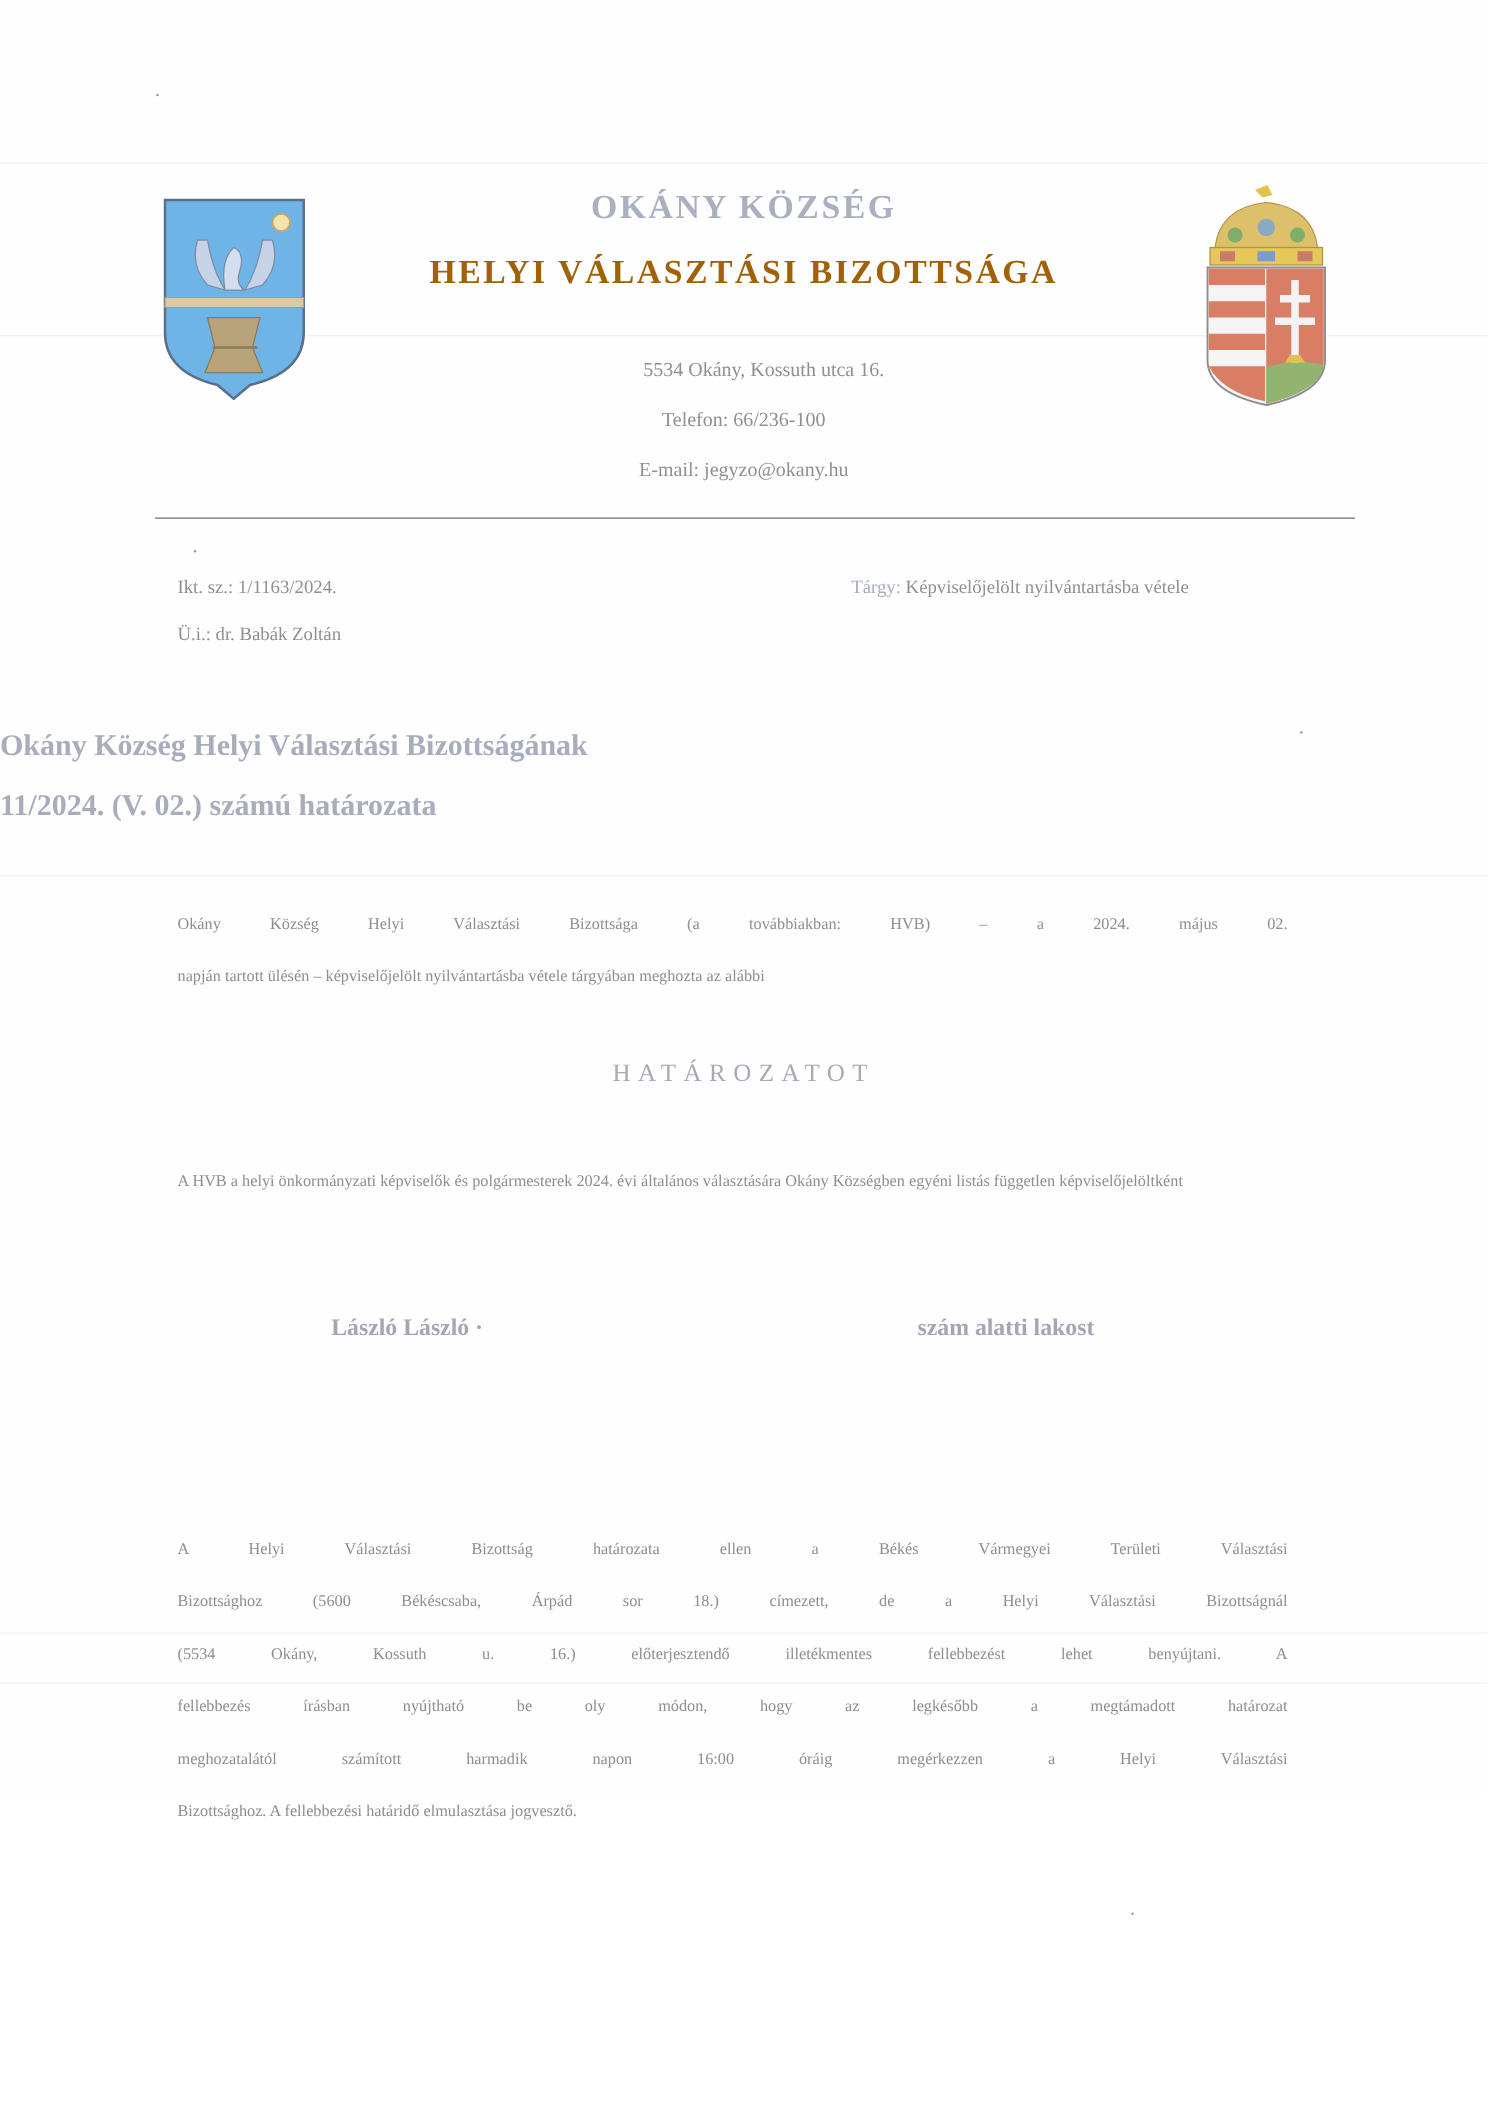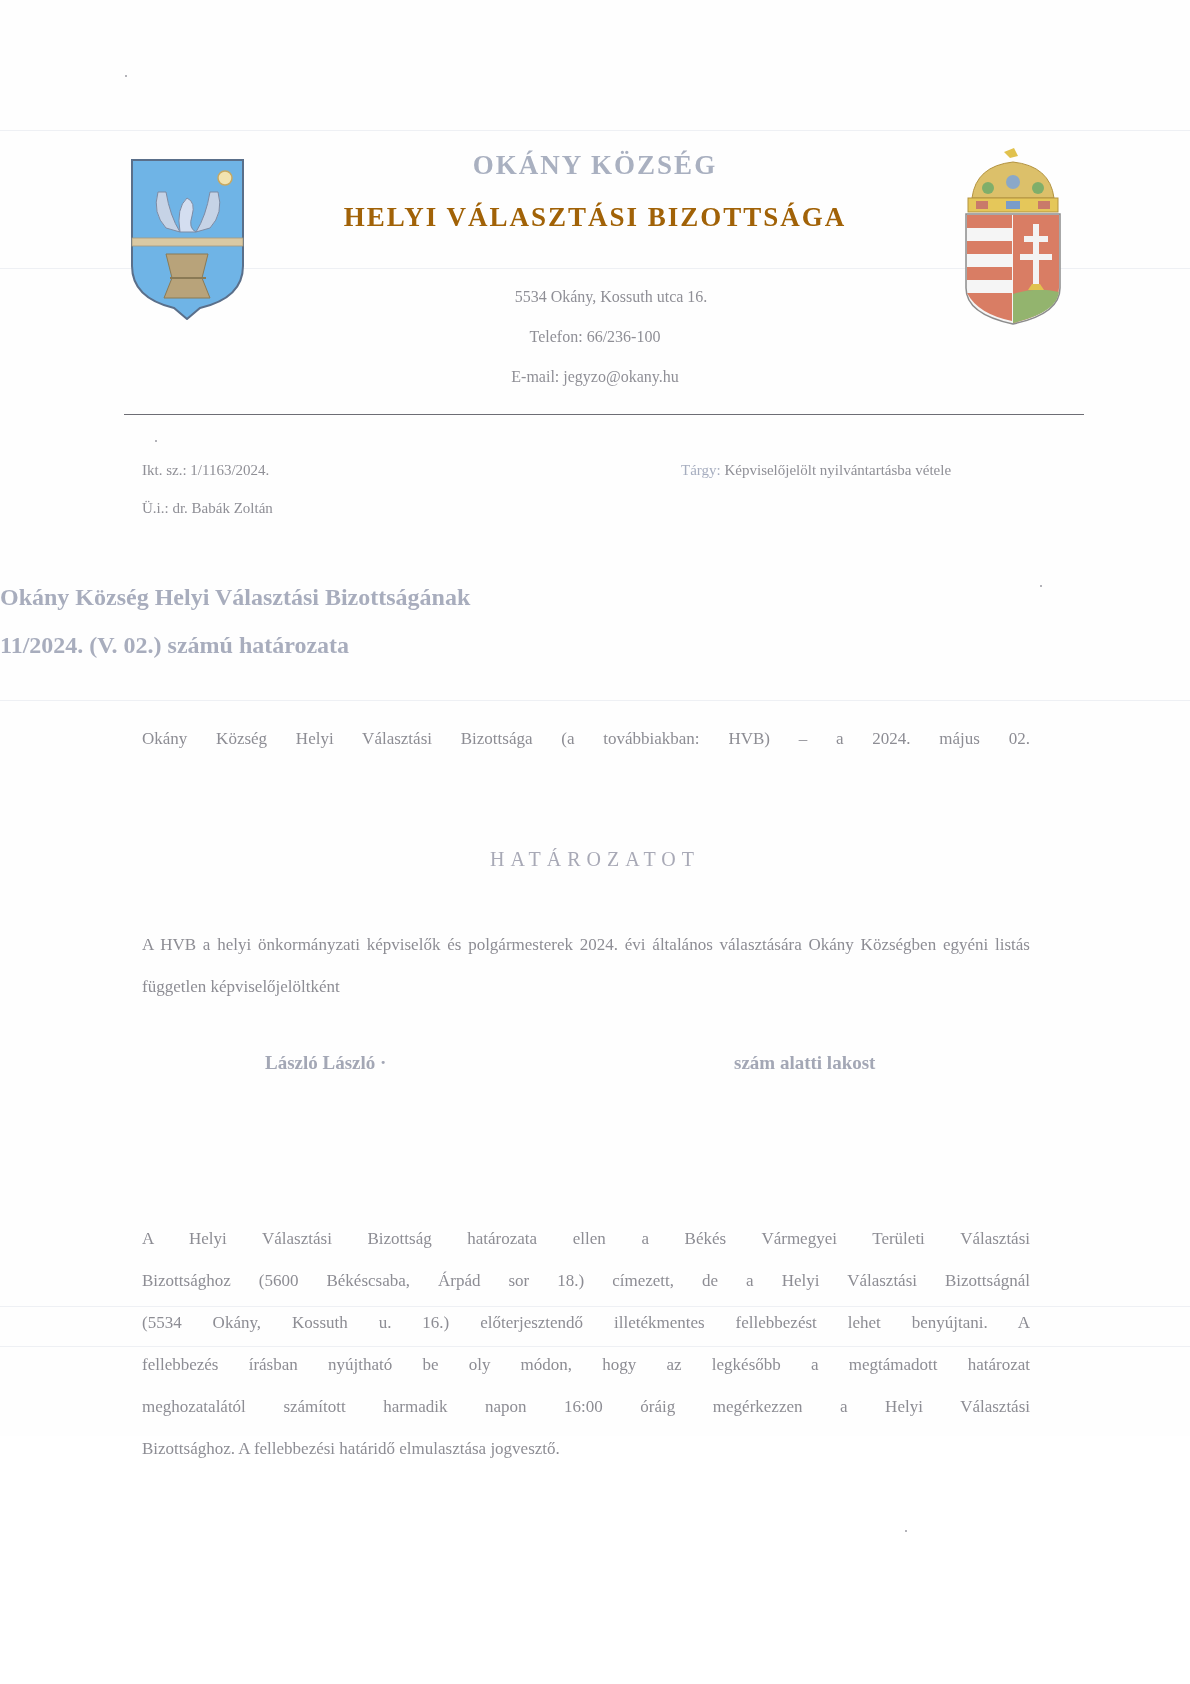--- a/index.html
+++ b/index.html
@@ -94,21 +94,21 @@
       font-weight: bold;
       color: #a8adbd;
     }
     .decision-title.l1 { top: 584px; }
     .decision-title.l2 { top: 632px; }
     
     .para {
       position: absolute;
       left: 142px;
       width: 888px;
-      font-size: 17px;
+      font-size: 13px;
       line-height: 42px;
       color: #8d8d94;
       text-align: justify;
       text-align-last: left;
     }
     .para.intro { top: 718px; }
     .para.intro .jline { text-align-last: justify; display: block; }
     .heading-hat {
       position: absolute;
       left: 0; width: 1190px;
@@ -209,20 +209,21 @@
   <div class="meta subject">
     <span class="lbl">Tárgy:</span>
     <span>Képviselőjelölt nyilvántartásba vétele</span>
   </div>
 
   <div class="decision-title l1">Okány Község Helyi Választási Bizottságának</div>
   <div class="decision-title l2">11/2024. (V. 02.) számú határozata</div>
 
   <div class="para intro">
     <span class="jline">Okány Község Helyi Választási Bizottsága (a továbbiakban: HVB) – a 2024. május 02.</span>
+    <span>napján tartott ülésén – képviselőjelölt nyilvántartásba vétele tárgyában meghozta az alábbi</span>
   </div>
 
   <div class="heading-hat">HATÁROZATOT</div>
 
   <div class="para decision">A HVB a helyi önkormányzati képviselők és polgármesterek 2024. évi általános választására Okány Községben egyéni listás független képviselőjelöltként</div>
 
   <div class="candidate-row">
     <span class="candidate-name">László László ·</span>
     <span class="candidate-addr">szám alatti lakost</span>
   </div>

